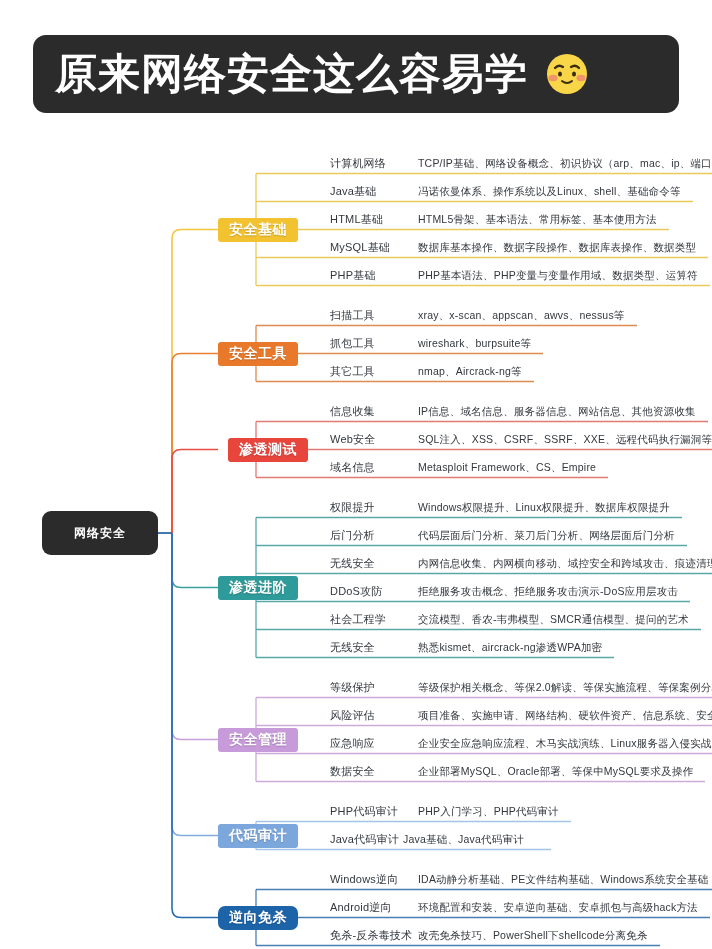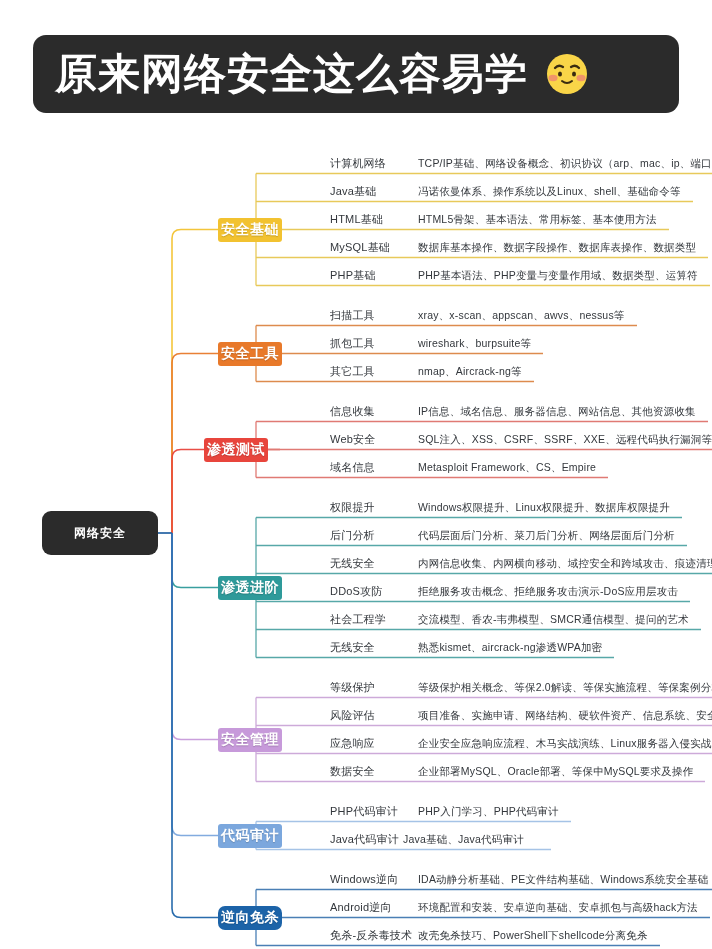--- a/index.html
+++ b/index.html
@@ -80,21 +80,21 @@
     font-size: 12px;
     font-weight: bold;
     letter-spacing: 1px;
     white-space: nowrap;
   }
 
   
   .cat-chip {
     position: absolute;
     height: 24px;
-    padding: 0 3px;
+    padding: 0 11px;
     border-radius: 3px;
     display: flex;
     align-items: center;
     justify-content: center;
     box-sizing: border-box;
   }
   .cat-chip .cat-label {
     color: #ffffff;
     font-size: 14px;
     font-weight: bold;
@@ -247,21 +247,21 @@
         <span class="leaf-desc" style="left: 88px;">IP信息、域名信息、服务器信息、网站信息、其他资源收集</span>
       </div>
       <div class="leaf-row" style="left: 330px; top: 306px;">
         <span class="leaf-title">Web安全</span>
         <span class="leaf-desc" style="left: 88px;">SQL注入、XSS、CSRF、SSRF、XXE、远程代码执行漏洞等</span>
       </div>
       <div class="leaf-row" style="left: 330px; top: 334px;">
         <span class="leaf-title">域名信息</span>
         <span class="leaf-desc" style="left: 88px;">Metasploit Framework、CS、Empire</span>
       </div>
-      <div class="cat-chip" style="background: rgb(232, 69, 60); left: 204px; top: 319.5px;">
+      <div class="cat-chip" style="background: rgb(232, 69, 60); left: 228px; top: 319.5px;">
         <span class="cat-label">渗透测试</span>
       </div>
       <div class="leaf-row" style="left: 330px; top: 374px;">
         <span class="leaf-title">权限提升</span>
         <span class="leaf-desc" style="left: 88px;">Windows权限提升、Linux权限提升、数据库权限提升</span>
       </div>
       <div class="leaf-row" style="left: 330px; top: 402px;">
         <span class="leaf-title">后门分析</span>
         <span class="leaf-desc" style="left: 88px;">代码层面后门分析、菜刀后门分析、网络层面后门分析</span>
       </div>

